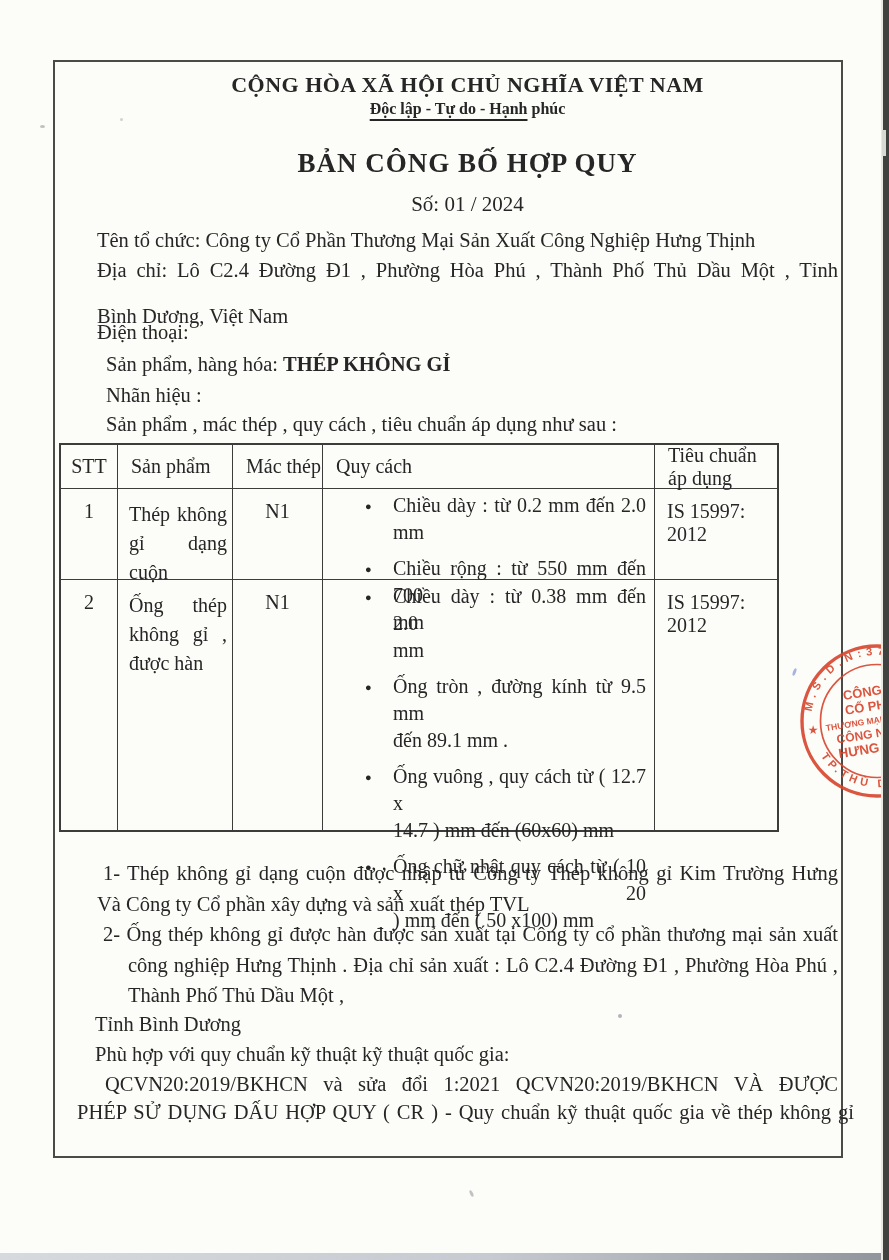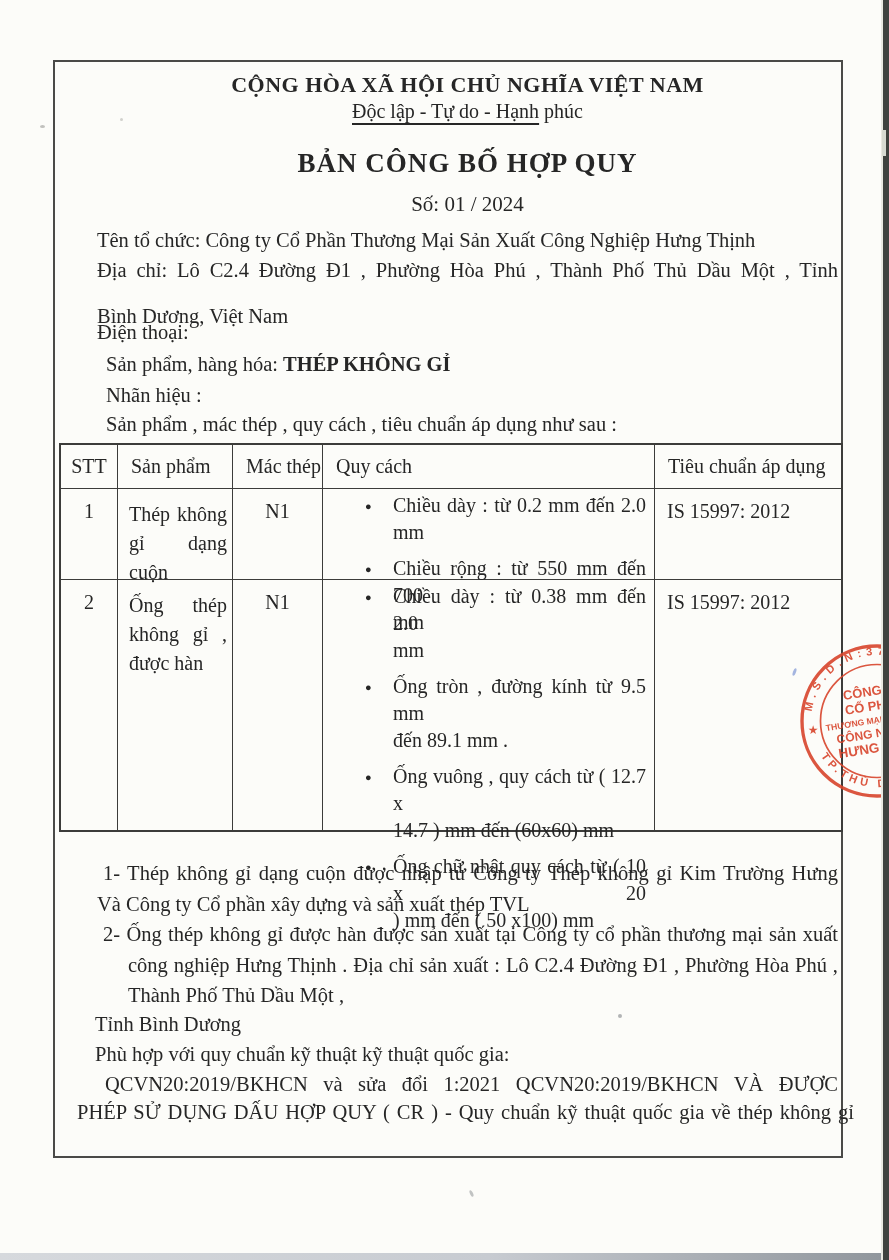--- a/index.html
+++ b/index.html
@@ -10,31 +10,31 @@
     color:#262626;
   }
   
   #frame {
     position:absolute; left:53px; top:60px; width:790px; height:1098px;
     border:2px solid #4a4a48; box-sizing:border-box;
   }
   .abs { position:absolute; }
   .center-block { left:97px; width:741px; text-align:center; }
   .nat-line1 { top:72px; font-size:22px; font-weight:bold; letter-spacing:.5px; }
-  .nat-line2 { top:100px; font-size:20px; font-weight:normal; }
+  .nat-line2 { top:100px; font-size:16px; font-weight:bold; }
   .nat-line2 .u { text-decoration:underline; text-underline-offset:5px; text-decoration-thickness:1.5px; }
   .doc-title { top:148px; font-size:27px; font-weight:bold; letter-spacing:1px; }
   .doc-number { top:192px; font-size:21px; }
 
   .bodyline { font-size:20.5px; white-space:nowrap; }
   .stretchline { font-size:20.5px; text-align:justify; text-align-last:justify; }
 
   
   #spec-table {
-    position:absolute; left:59px; top:443px; width:784px;
+    position:absolute; left:59px; top:443px; width:720px;
     border:2px solid #3c3c3a; box-sizing:border-box;
     display:grid; grid-template-columns:57px 115px 90px 332px auto;
     font-size:20px;
   }
   .cell { border-right:1.7px solid #3c3c3a; border-bottom:1.7px solid #3c3c3a; box-sizing:border-box; }
   .cell.lastcol { border-right:none; }
   .cell.lastrow { border-bottom:none; }
   .hcell { height:44px; display:flex; align-items:center; padding-left:13px; }
   .hcell.c { justify-content:center; padding-left:0; }
   .dcell { padding-top:11px; }

